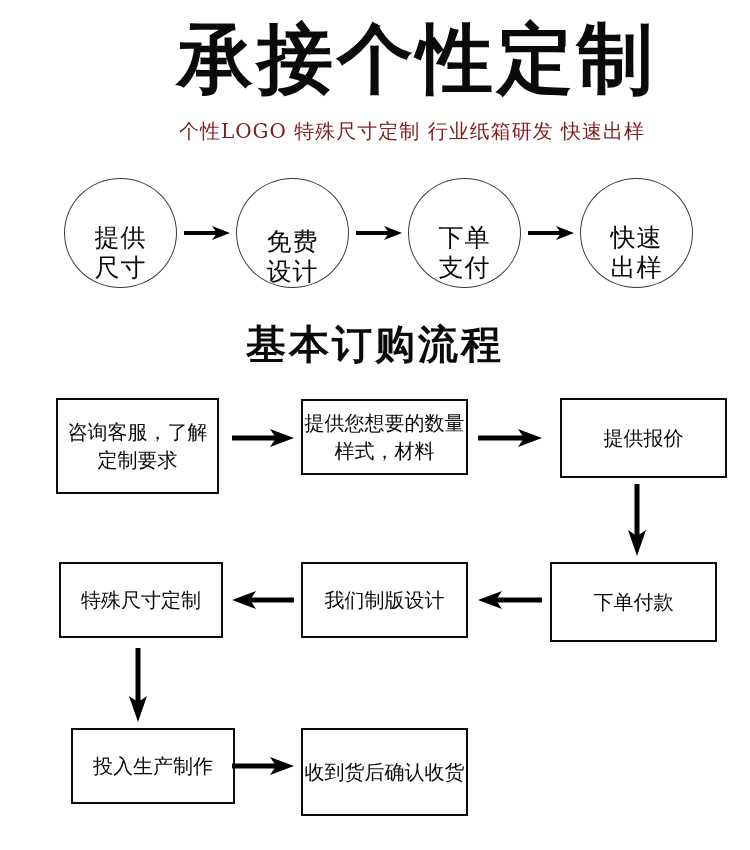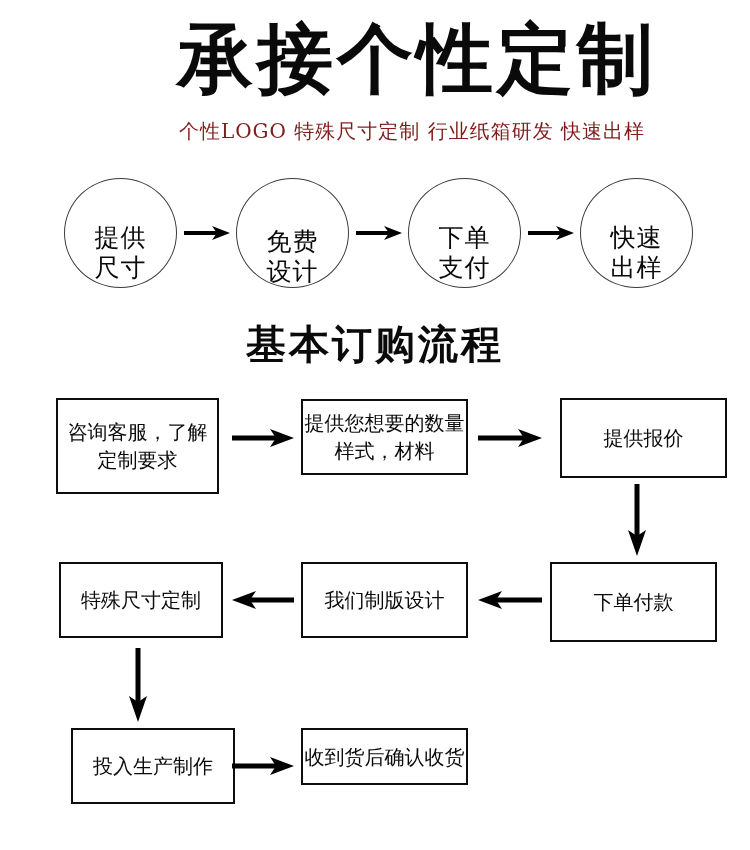--- a/index.html
+++ b/index.html
@@ -141,21 +141,21 @@
   
   .b-r1c1 { left: 56px;  top: 398px; width: 163px; height: 96px; }
   .b-r1c2 { left: 301px; top: 399px; width: 167px; height: 76px; }
   .b-r1c3 { left: 550px; top: 398px; width: 167px; height: 80px; margin-left: 10px; }
   
   .b-r2c1 { left: 59px;  top: 562px; width: 164px; height: 76px; }
   .b-r2c2 { left: 301px; top: 562px; width: 167px; height: 76px; }
   .b-r2c3 { left: 550px; top: 562px; width: 167px; height: 80px; }
   
   .b-r3c1 { left: 52px;  top: 728px; width: 164px; height: 76px; margin-left: 19px; }
-  .b-r3c2 { left: 301px; top: 728px; width: 167px; height: 57px; }
+  .b-r3c2 { left: 301px; top: 728px; width: 167px; height: 88px; }
 
   .overflow-text { white-space: nowrap; }
 
   
   .arrow-h {
     position: absolute;
     height: 20px;
   }
   .arrow-v {
     position: absolute;

